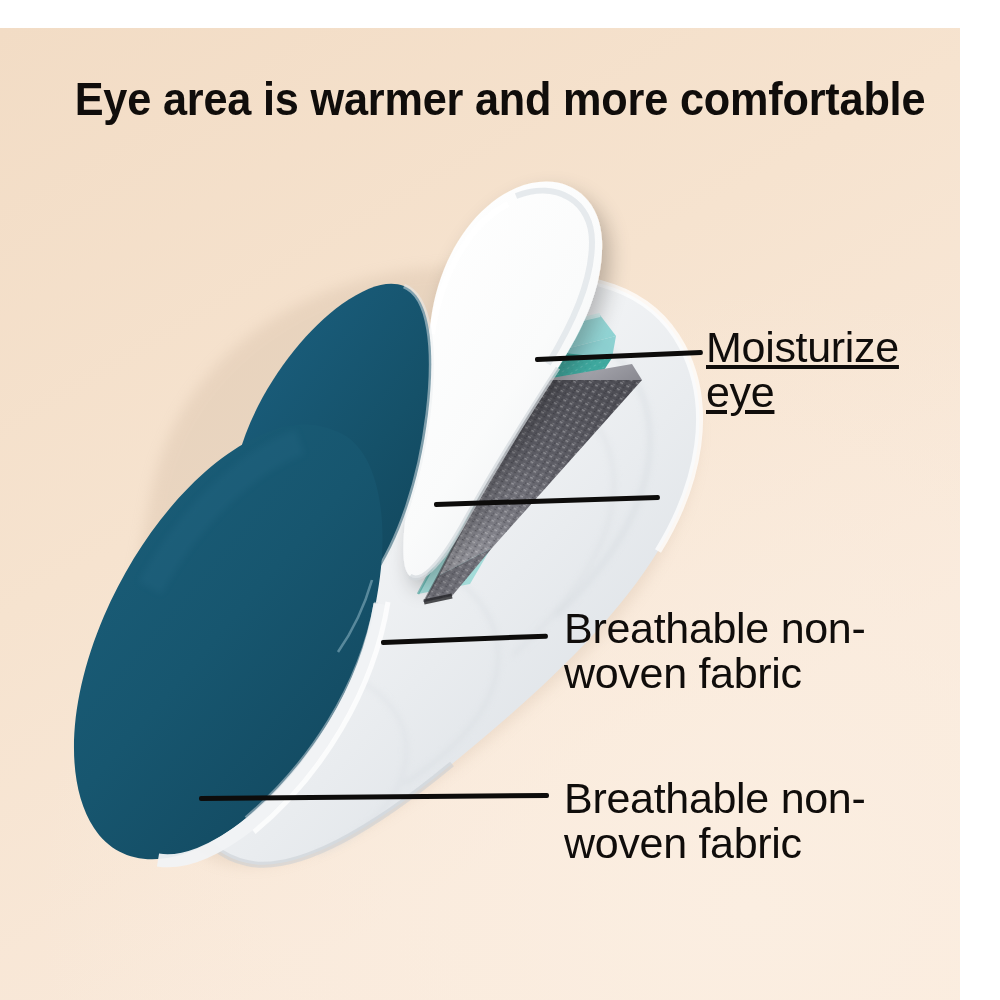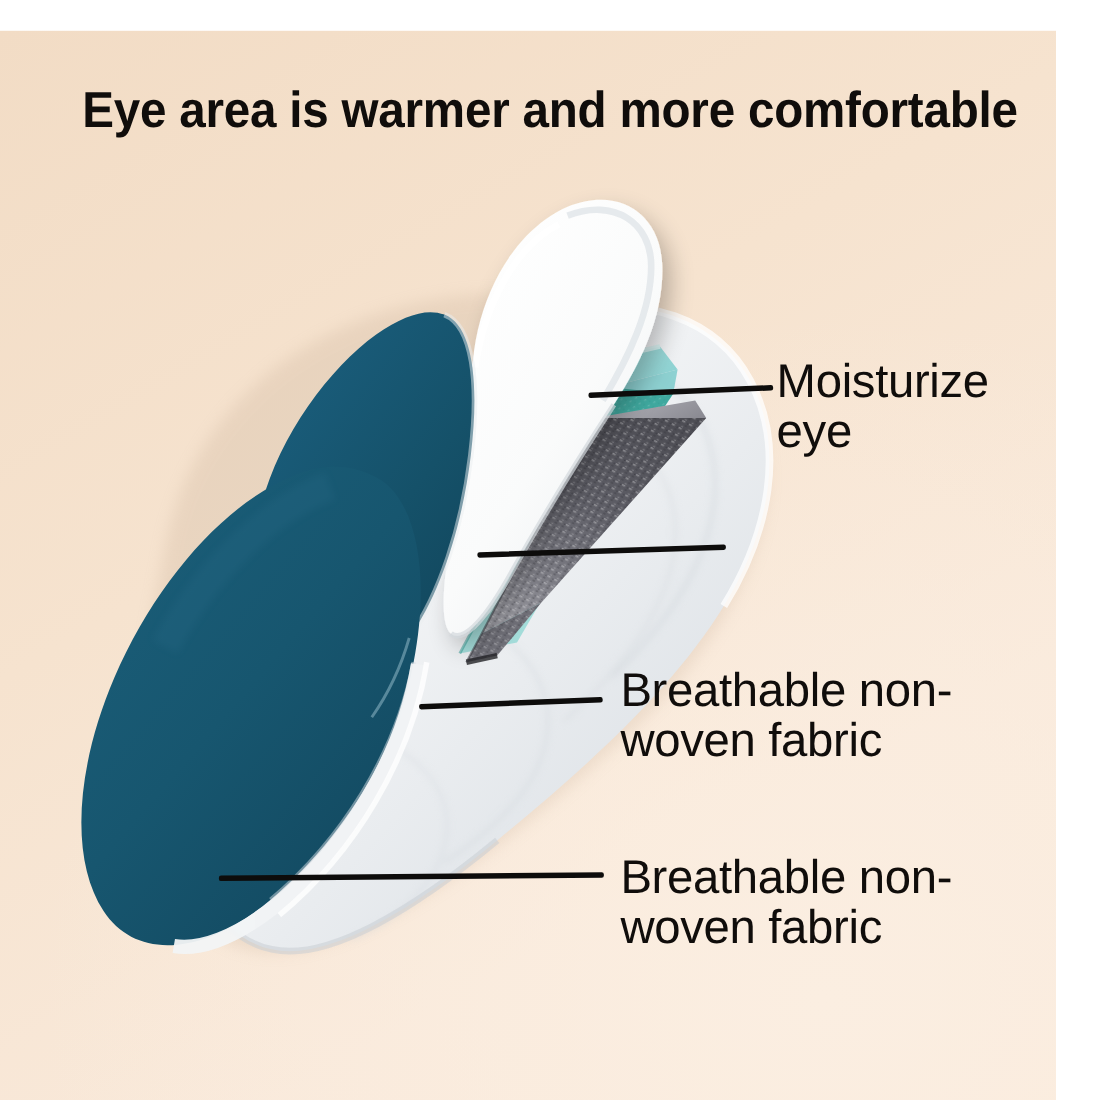--- a/index.html
+++ b/index.html
@@ -60,21 +60,21 @@
   
   .label {
     position: absolute;
     color: #100d0b;
     font-size: 43px;
     font-weight: 500;
     line-height: 1.04;
     letter-spacing: -0.3px;
     white-space: pre-line;
   }
-  #label-moisturize { left: 706px; top: 297px; }
+  #label-moisturize { left: 706px; top: 297px; text-decoration: underline; }
   #label-heating    { left: 667px; top: 443px; }
   #label-fabric-1   { left: 564px; top: 578px; }
   #label-fabric-2   { left: 564px; top: 748px; }
 </style>
 </head>
 <body>
 
 <div id="stage">
 
   <div id="title">Eye area is warmer and more comfortable</div>

